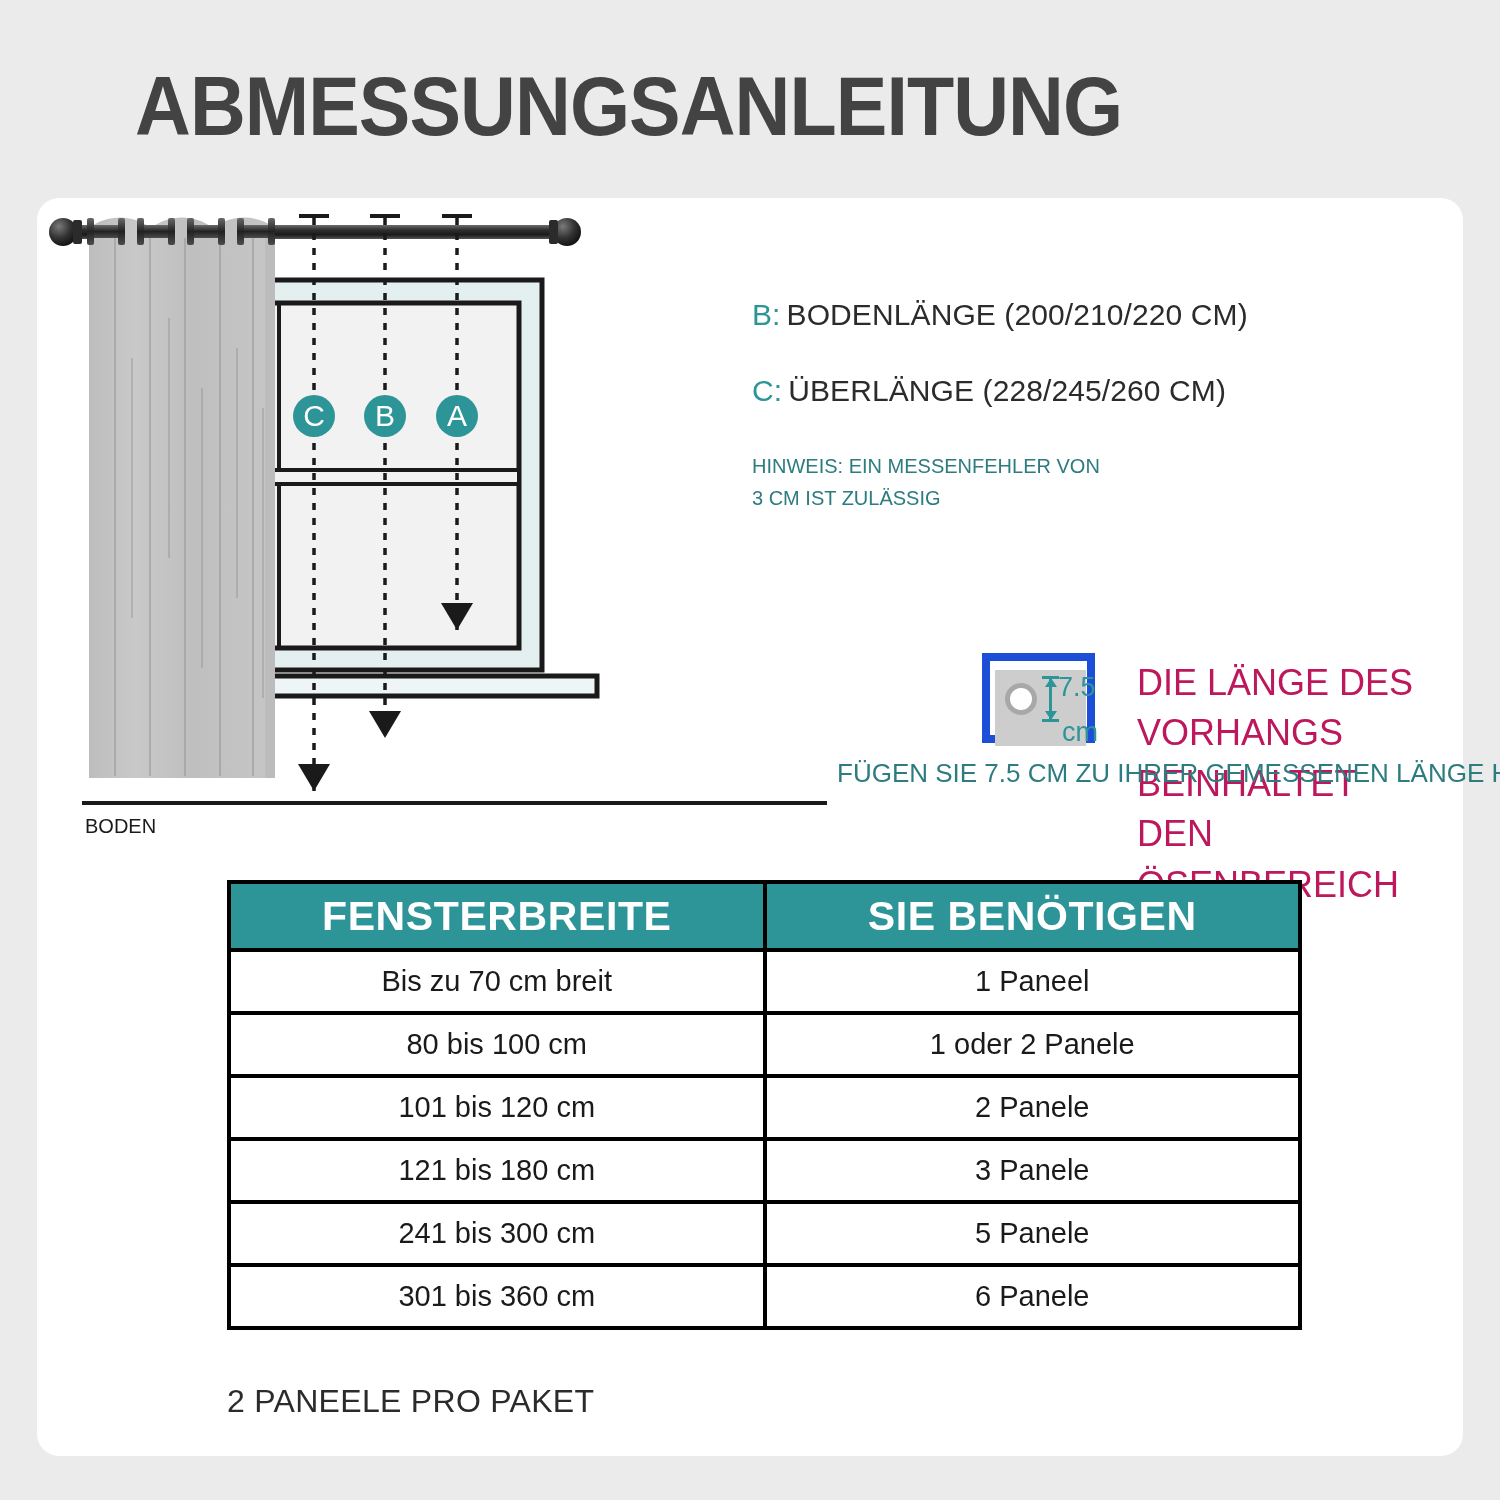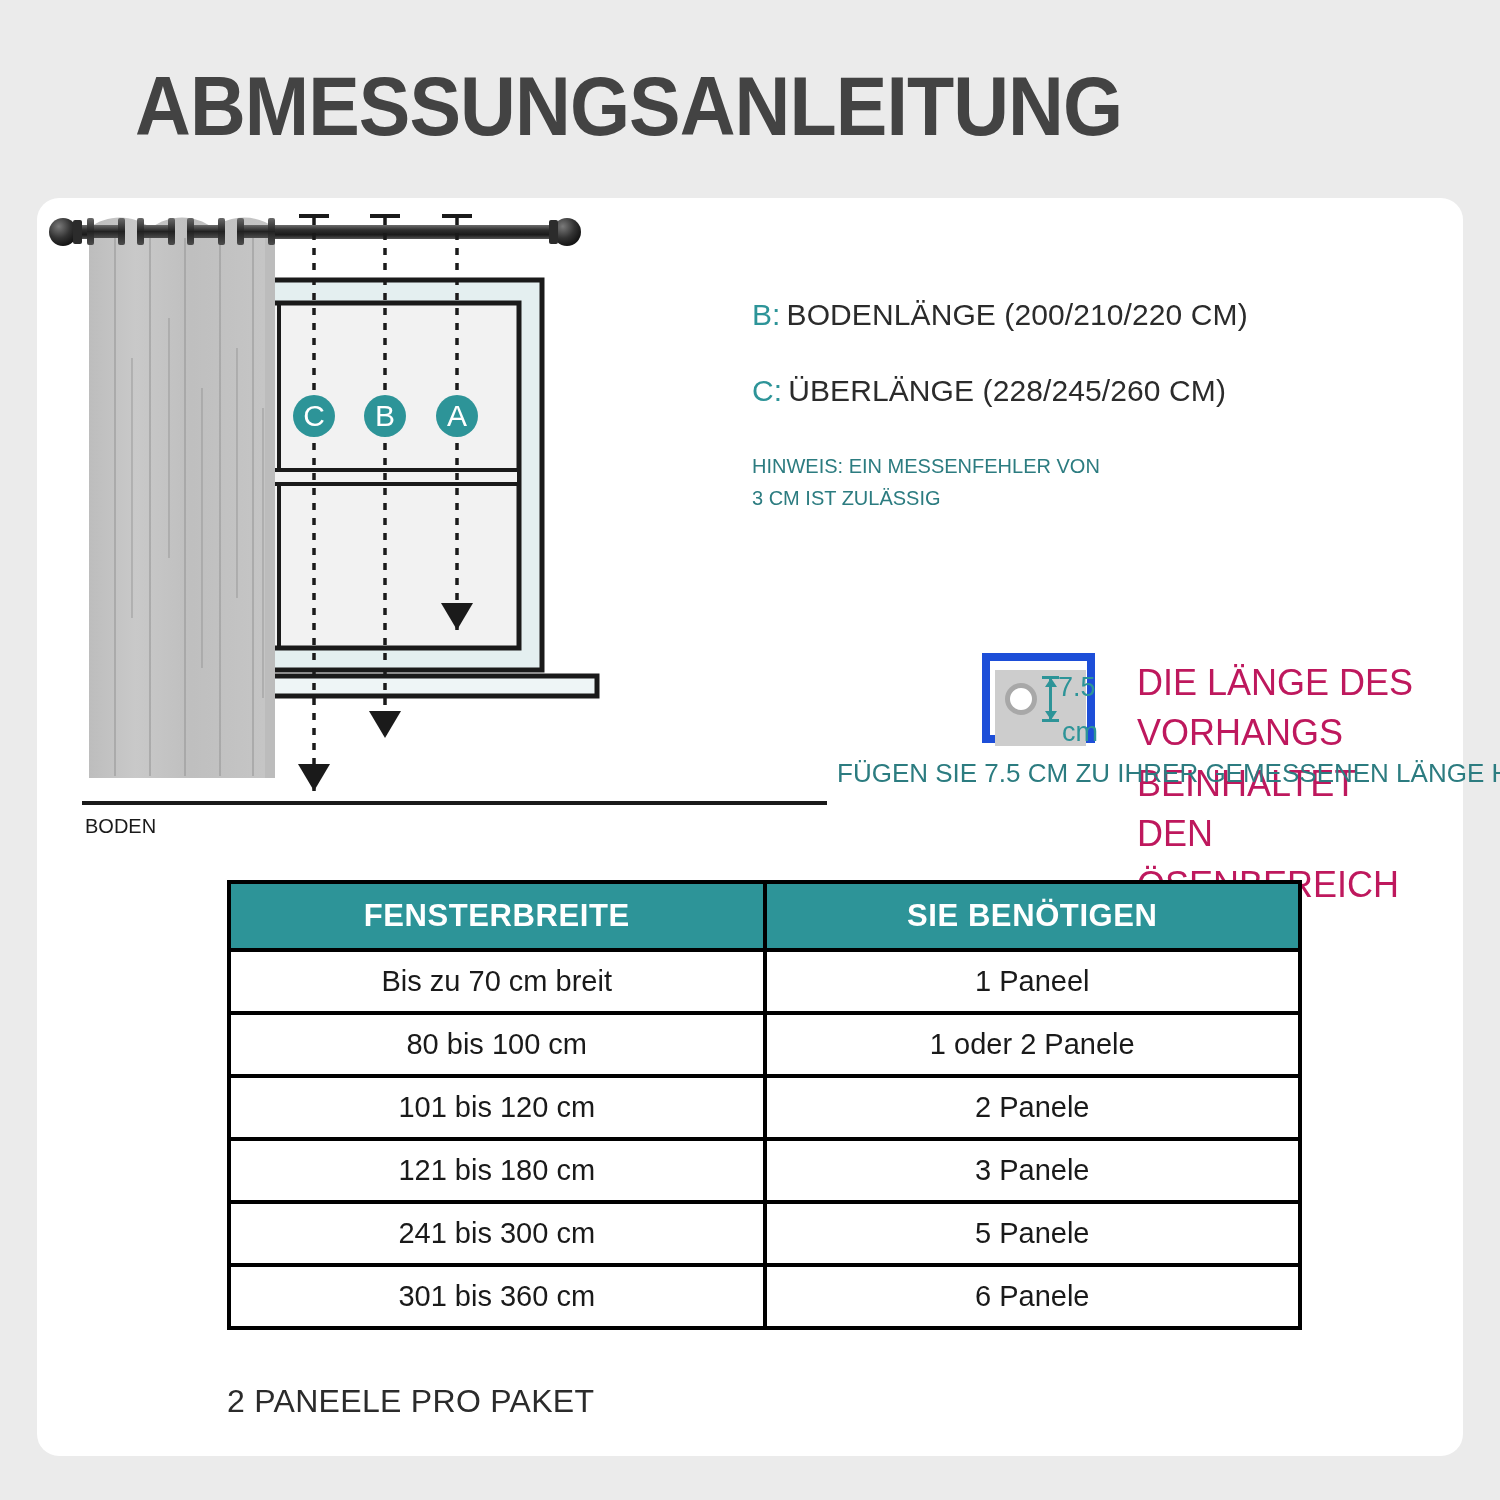--- a/index.html
+++ b/index.html
@@ -194,21 +194,21 @@
     text-align: center;
     font-size: 29px;
     color: #1a1a1a;
     height: 59px;
     padding: 0;
   }
   table.sizes th {
     background: #2d9498;
     color: #ffffff;
     font-weight: bold;
-    font-size: 31px;
+    font-size: 41px;
     letter-spacing: 0.6px;
     height: 64px;
   }
   .per-pack {
     position: absolute;
     left: 190px;
     top: 1185px;
     font-size: 32px;
     color: #2b2b2b;
     letter-spacing: 0.3px;

